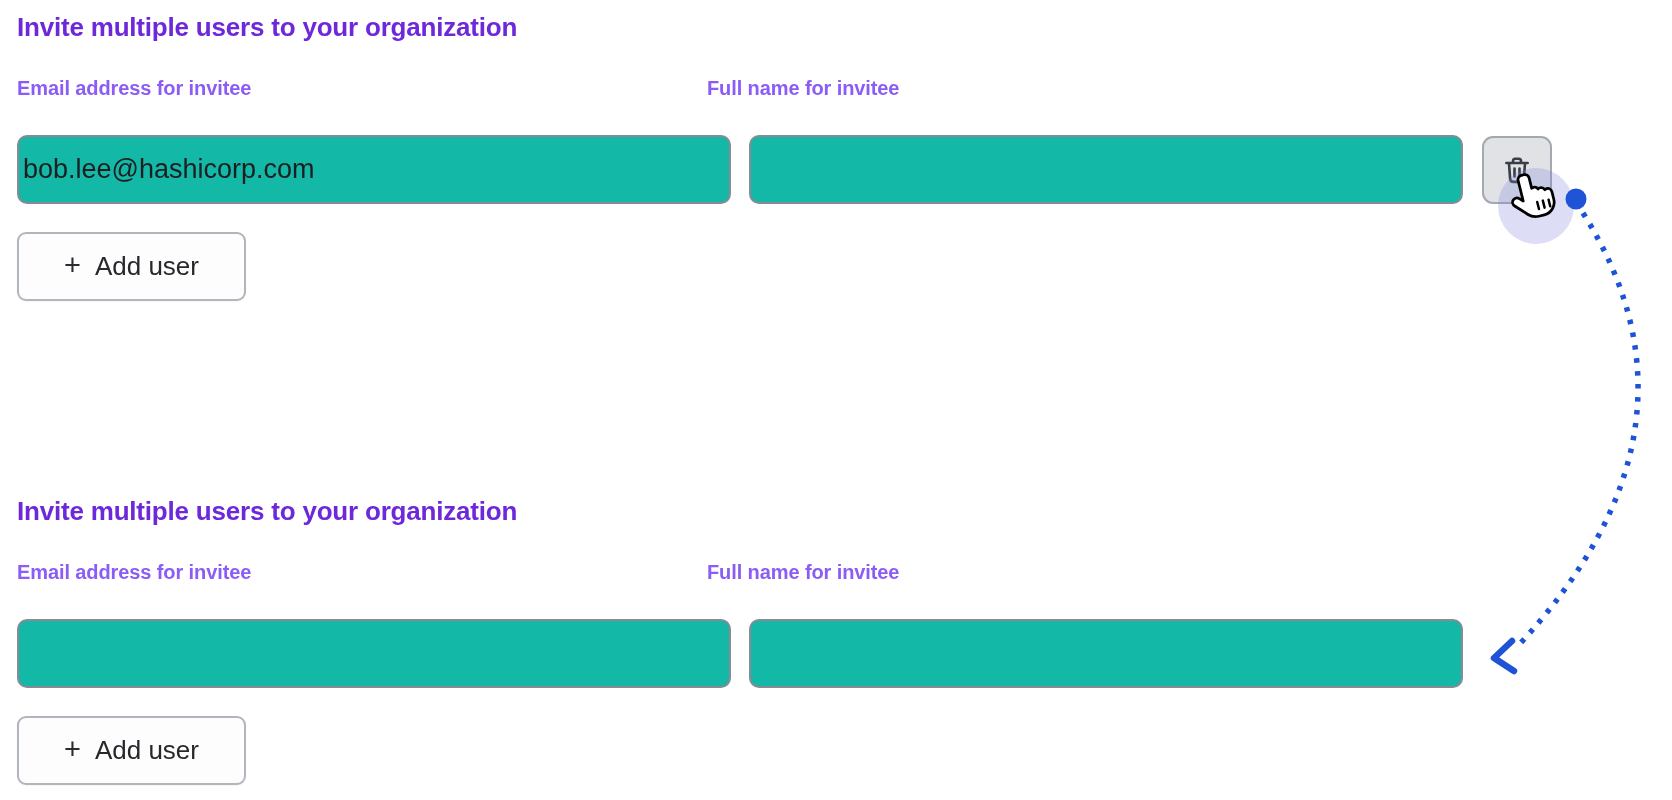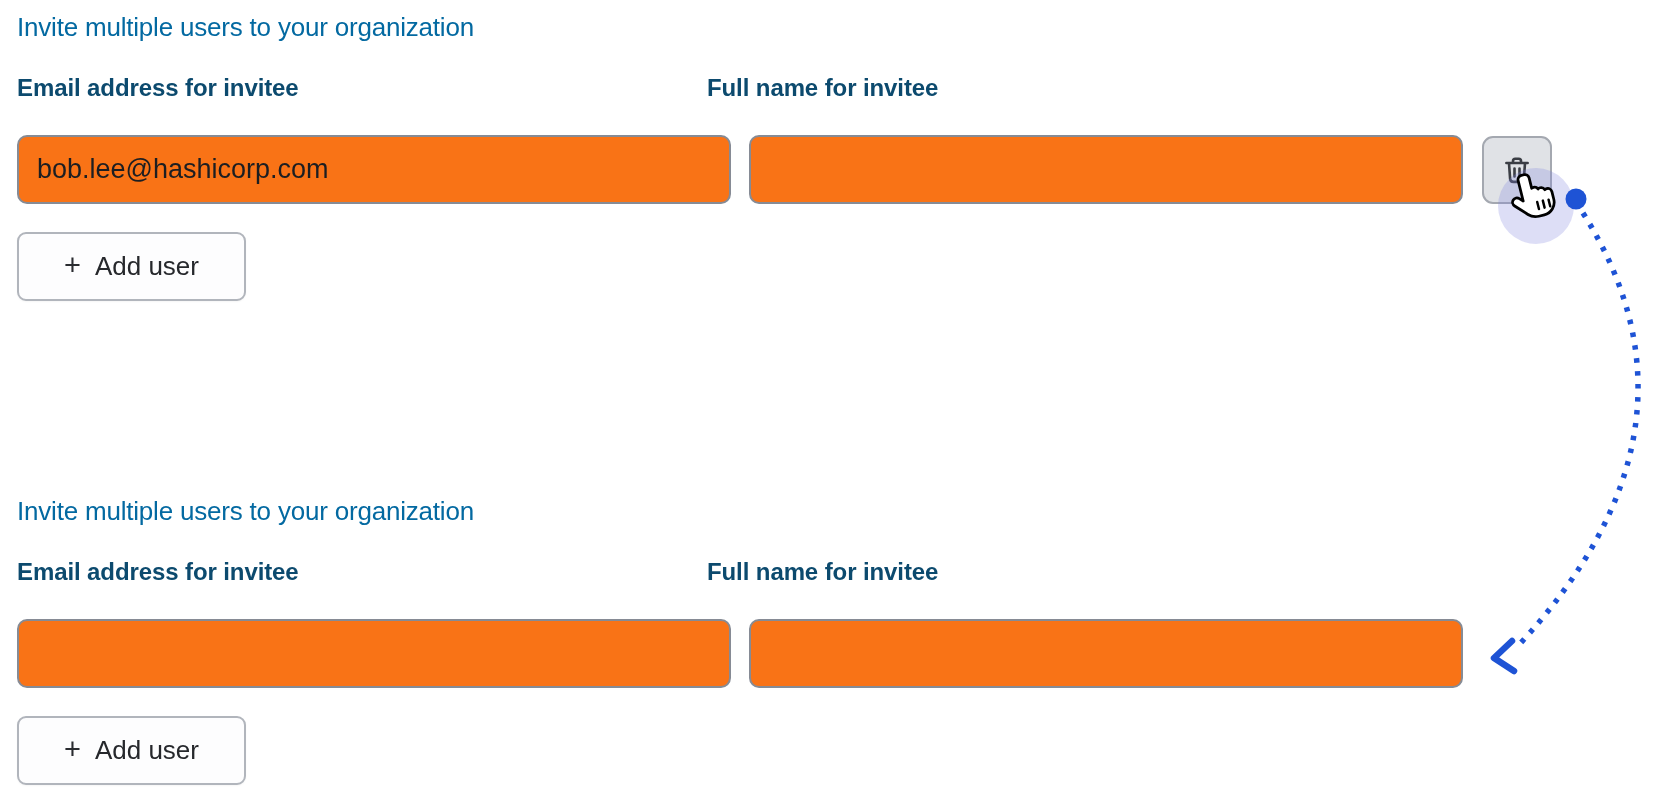--- a/index.html
+++ b/index.html
@@ -6,34 +6,34 @@
   #screen {
     position:relative; width:1672px; height:800px; background:#ffffff;
     font-family:"Liberation Sans","DejaVu Sans",sans-serif; overflow:hidden;
   }
   .panel { position:absolute; left:0; width:1672px; height:301px; }
   .panel.first  { top:0; }
   .panel.second { top:484px; }
 
   .heading {
     position:absolute; left:17px; top:10px; margin:0;
-    font-size:26px; line-height:34px; font-weight:400;
-    color:#0369a1; letter-spacing:-0.2px;
+    font-size:26px; line-height:34px; font-weight:700;
+    color:#6d28d9; letter-spacing:-0.2px;
   }
   .field-label {
-    position:absolute; top:72px; font-size:24px; line-height:32px;
-    font-weight:700; color:#0c4a6e; letter-spacing:-0.1px;
+    position:absolute; top:72px; font-size:20px; line-height:32px;
+    font-weight:700; color:#8b5cf6; letter-spacing:-0.1px;
   }
   .field-label.email { left:17px; }
   .field-label.name  { left:707px; }
 
   .text-input {
     position:absolute; top:135px; height:69px; width:714px;
     box-sizing:border-box; border:2px solid #868b95; border-radius:10px;
-    background:#f97316; padding:0 18px; font-family:inherit;
+    background:#14b8a6; padding:0 4px; font-family:inherit;
     font-size:27px; color:#1c1e22; outline:none;
   }
   .text-input.email { left:17px; }
   .text-input.name  { left:749px; }
 
   .trash-btn {
     position:absolute; left:1482px; top:136px; width:70px; height:68px;
     box-sizing:border-box; background:#e0e2e6; border:2px solid #a4a8b0;
     border-radius:11px; display:flex; align-items:center; justify-content:center;
     padding:0; cursor:pointer;

